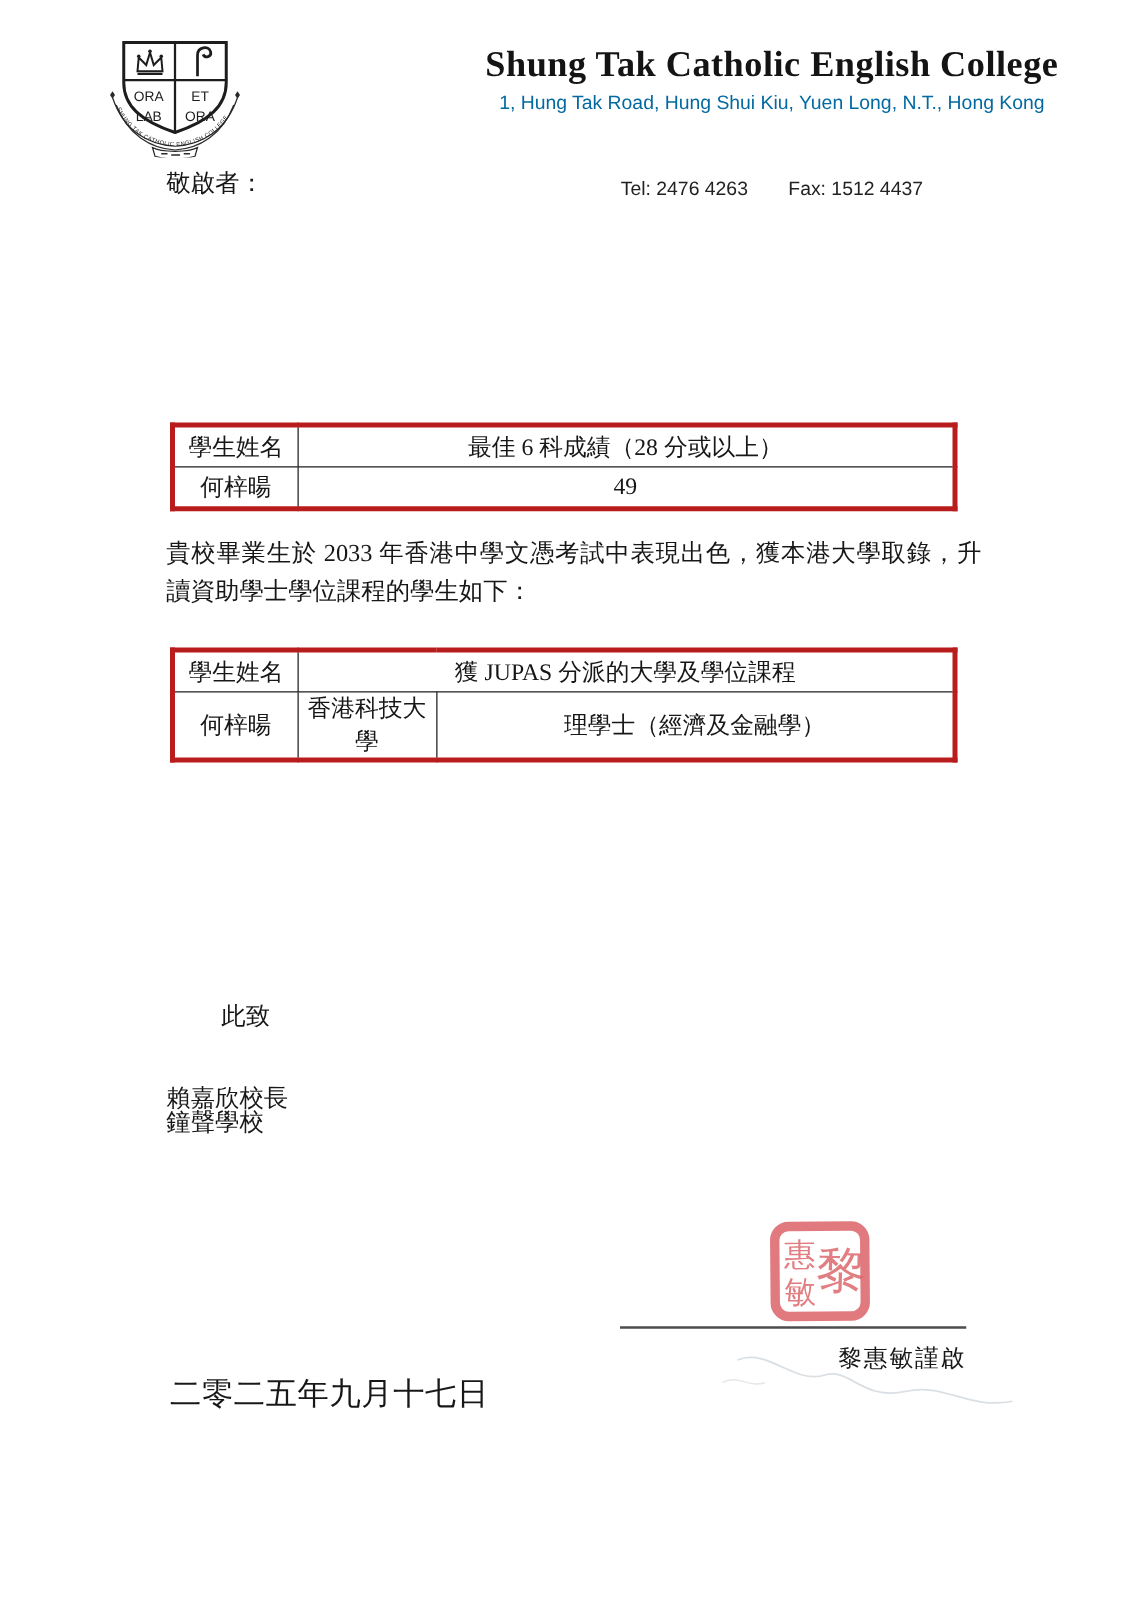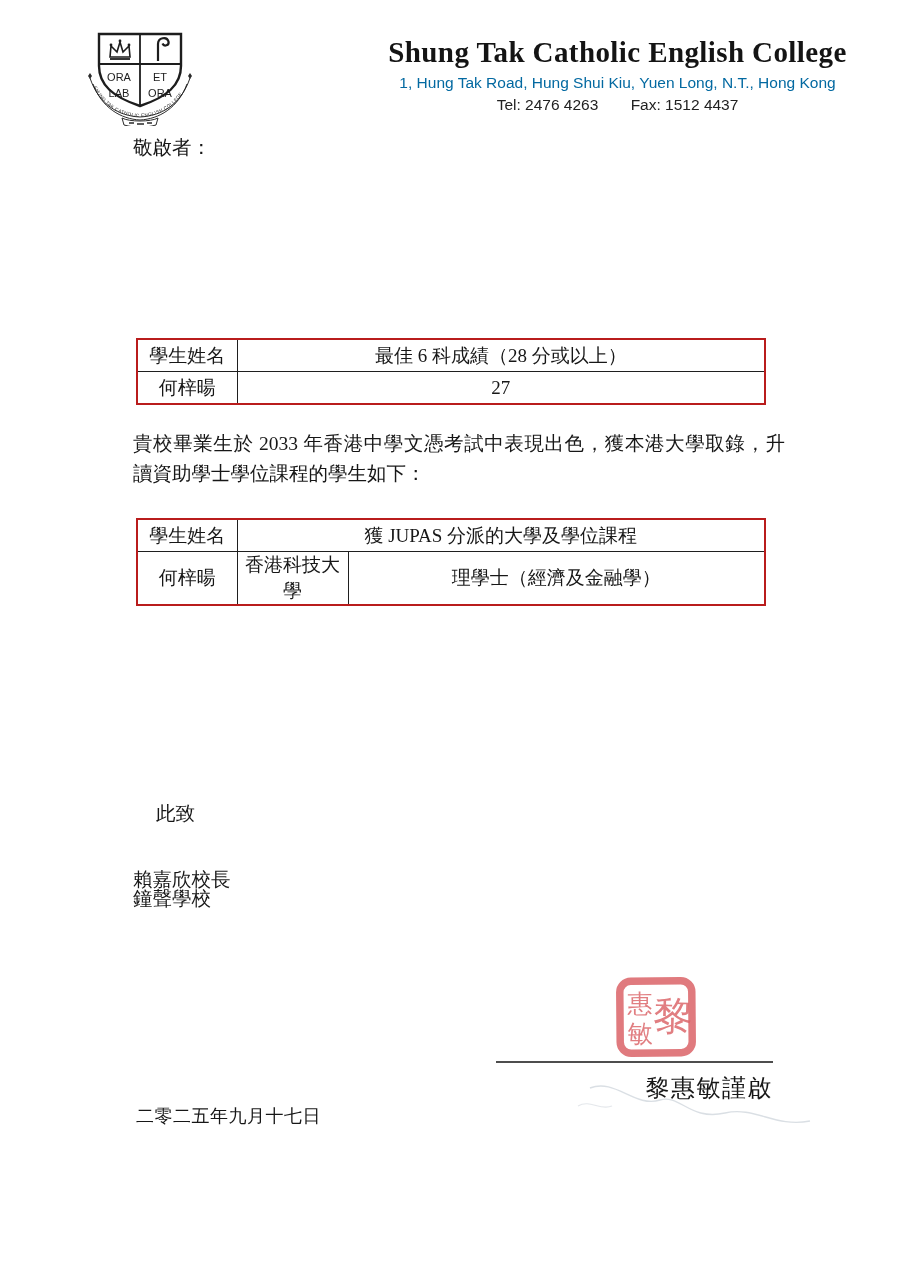--- a/index.html
+++ b/index.html
@@ -8,47 +8,47 @@
     background:#ffffff; overflow:hidden;
     font-family:"Liberation Serif","DejaVu Serif",serif;
     color:#1c1c1c;
   }
   
   .crest { position:absolute; left:84px; top:28px; width:112px; height:98px; }
   .head-block { position:absolute; left:330px; top:36px; width:575px; text-align:center; }
   .school-name { font-size:29px; font-weight:700; letter-spacing:0.4px; color:#141414; }
   .addr { font-family:"Liberation Sans","DejaVu Sans",sans-serif; font-size:15.5px; color:#0369a1; margin-top:5px; }
   .telfax { font-family:"Liberation Sans","DejaVu Sans",sans-serif; font-size:15.5px; color:#222; margin-top:4px; }
-  .telfax span { display:inline-block; }
+  .telfax span { display:inline-block;margin-top:47px; }
   .telfax .fax { margin-left:28px; }
   
   .cjk { font-size:19.5px; line-height:30px; color:#171717; }
   .salutation { position:absolute; left:133px; top:133px; }
   .para { position:absolute; left:133px; width:652px; text-align:justify; }
   .para.indent { text-indent:2em; }
   .p1 { top:189px; }
   .p2 { top:429px; }
   .p3 { top:607px; }
   
   table.res { position:absolute; left:136px; border-collapse:collapse; table-layout:fixed; width:630px;
               font-size:19px; color:#171717; }
   table.res td { border:1.6px solid #1f1f1f; text-align:center; vertical-align:middle;
                  padding:0 4px; height:31px; }
-  table.res { border:2px solid #b91c1c; }
+  table.res { border:4px solid #b91c1c; }
   .t1 { top:338px; }
   .t2 { top:518px; }
   
-  .closing   { position:absolute; left:156px; top:799px; }
+  .closing   { position:absolute; left:177px; top:799px; }
   .recipient1{ position:absolute; left:133px; top:884px; }
   .recipient2{ position:absolute; left:133px; top:865px; }
   .sender-title { position:absolute; right:135px; top:921px; font-size:19px; letter-spacing:0.8px; }
   .seal { position:absolute; left:615px; top:976px; width:82px; height:82px; transform:rotate(-0.5deg); }
   .sig-line { position:absolute; left:496px; top:1061px; width:277px; height:2px; background:#4d4d4d; }
-  .sender-name { position:absolute; right:132px; top:1073px; font-size:24px; letter-spacing:1.5px; }
-  .letter-date { position:absolute; left:136px; top:1101px; font-size:18px; letter-spacing:0.5px; }
+  .sender-name { position:absolute; right:132px; top:1073px; font-size:19px; letter-spacing:1.5px; }
+  .letter-date { position:absolute; left:136px; top:1101px; font-size:25px; letter-spacing:0.5px; }
   .scribble { position:absolute; left:520px; top:1066px; width:300px; height:80px; }
 </style>
 </head>
 <body>
 
 <div class="page">
 
   <svg class="crest" viewBox="0 0 112 98">
 
     <path d="M15,6 H97 V38 C97,57 83,69 56,78 C29,69 15,57 15,38 Z" fill="none" stroke="#1d1d1d" stroke-width="2.4"></path>
@@ -103,21 +103,21 @@
         <col style="width:100px">
         <col>
       </colgroup>
     <tbody>
         <tr>
       <td>學生姓名</td>
       <td>最佳 6 科成績（28 分或以上）</td>
     </tr>
     <tr>
       <td>何梓暘</td>
-      <td>27</td>
+      <td>49</td>
     </tr>
   </tbody>
     </table>
 
   <div class="cjk para p2">貴校畢業生於 2033 年香港中學文憑考試中表現出色，獲本港大學取錄，升讀資助學士學位課程的學生如下：</div>
 
   <table class="res t2">
     <colgroup>
         <col style="width:100px">
         <col style="width:111px">

